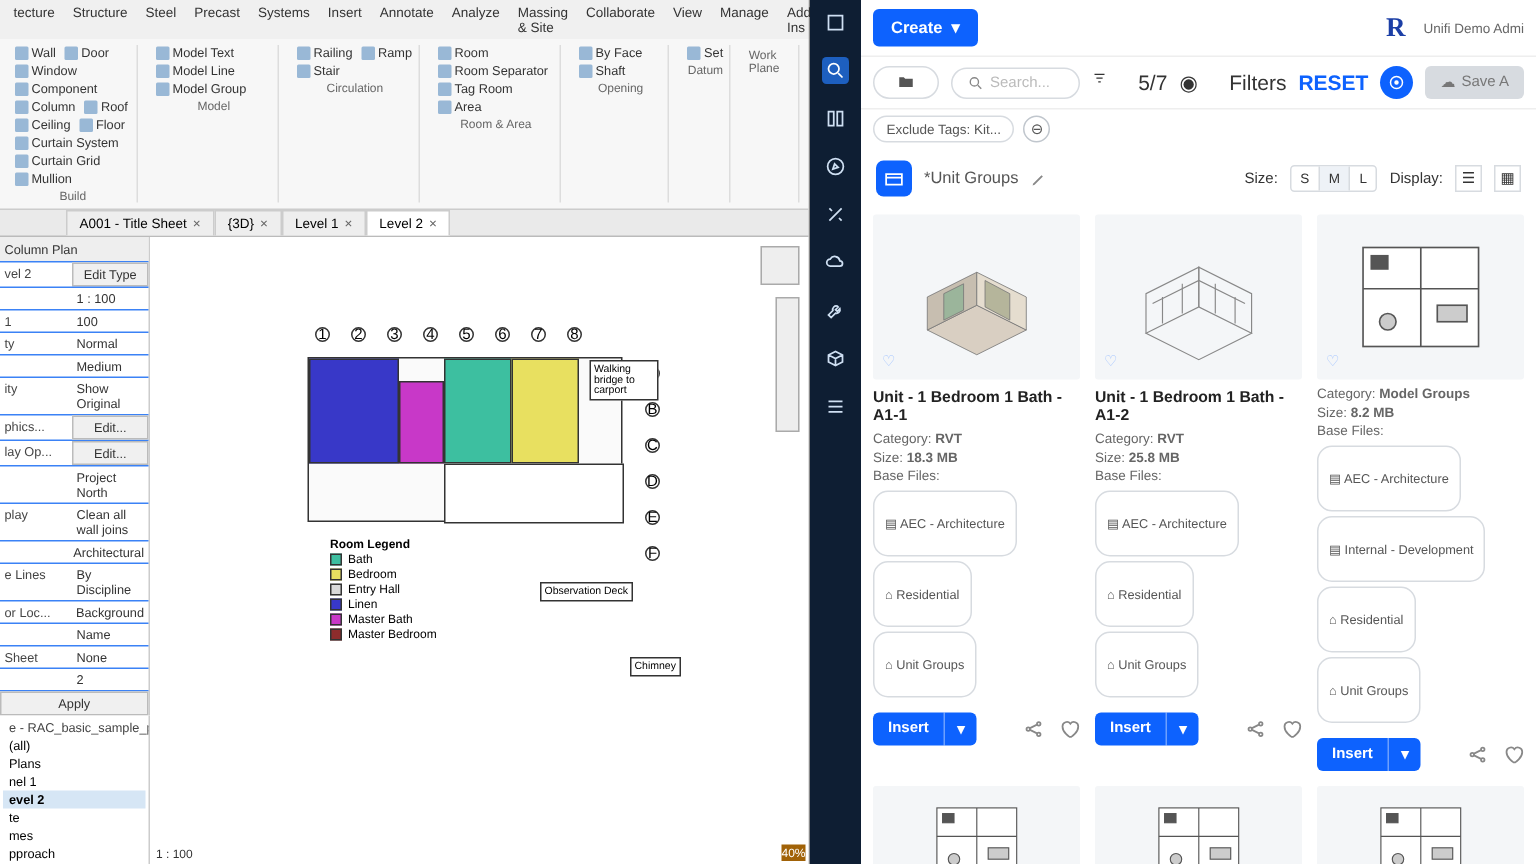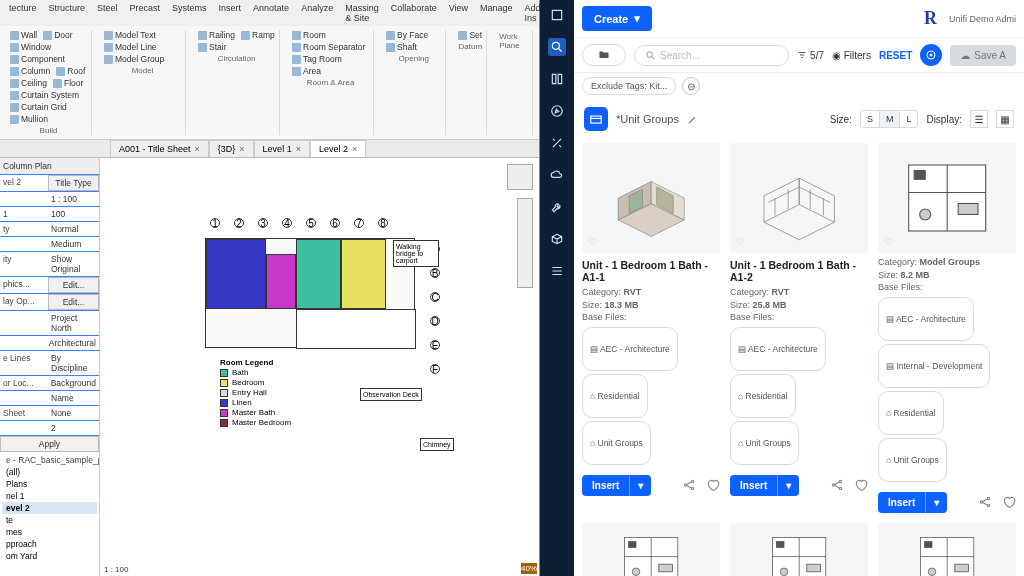--- a/index.html
+++ b/index.html
@@ -9,21 +9,21 @@
 .revit { width: 540px; height: 100%; display: flex; flex-direction: column; background: #f5f5f5; border-right: 1px solid #888; }
 .ribbon-tabs { display: flex; gap: 6px; padding: 2px 6px; background: #f0f0f0; font-size: 9px; color: #333; }
 .ribbon-tabs span { padding: 1px 3px; cursor: default; }
 .ribbon { display: flex; gap: 8px; padding: 4px 6px; background: #f7f7f7; border-bottom: 1px solid #ccc; }
 .rgrp { display: flex; flex-direction: column; align-items: center; border-right: 1px solid #ddd; padding: 0 4px; }
 .rgrp .btns { display: flex; flex-wrap: wrap; gap: 2px 6px; font-size: 8.5px; color: #333; max-width: 110px; }
 .rgrp .btns span { white-space: nowrap; display: flex; align-items: center; gap: 2px; }
 .rgrp .lbl { font-size: 8px; color: #666; margin-top: 2px; }
 .ico { width: 9px; height: 9px; background: #99b8d6; display: inline-block; border-radius: 1px; }
 
-.view-tabs { display: flex; gap: 0; background: #eaeaea; border-bottom: 1px solid #bbb; padding-left: 110px; }
+.view-tabs { display: flex; gap: 0; background: #eaeaea; border-bottom: 1px solid #bbb; padding-left: 44px; }
 .vtab { padding: 3px 8px; font-size: 9px; background: #eee; border: 1px solid #ccc; border-bottom: none; display: flex; align-items: center; gap: 4px; }
 .vtab.active { background: #fff; }
 .vtab .x { color: #666; }
 
 .workarea { flex: 1; display: flex; min-height: 0; }
 .props { width: 100px; background: #fff; border-right: 1px solid #ccc; font-size: 8.5px; color: #333; display: flex; flex-direction: column; }
 .props .ptitle { padding: 3px; background: #eee; }
 .props .prow { display: flex; border-top: 1px solid #3b82f6; }
 .props .prow div { padding: 2px 3px; }
 .props .pk { width: 48px; color: #444; }
@@ -61,21 +61,21 @@
 .unifi { flex: 1; background: #fff; display: flex; flex-direction: column; overflow: hidden; }
 .ubar { display: flex; align-items: center; padding: 6px 8px; gap: 8px; border-bottom: 1px solid #eee; }
 .create { background: #0d62fe; color: #fff; border-radius: 4px; padding: 6px 12px; font-size: 11px; font-weight: 600; display: flex; gap: 6px; align-items: center; }
 .brand-r { margin-left: auto; font-family: Georgia, serif; color: #1c3fa6; font-size: 18px; font-weight: bold; padding-right: 4px; }
 .uadmin { font-size: 9px; color: #666; }
 
 .filters { display: flex; align-items: center; gap: 8px; padding: 6px 8px; border-bottom: 1px solid #eee; }
 .pill { border: 1px solid #d7dbe0; border-radius: 14px; padding: 4px 10px; font-size: 10px; color: #666; display: flex; align-items: center; gap: 4px; }
 .pill.search { flex: 1; }
 .pill.folder { width: 44px; justify-content: center; }
-.flink { font-size: 10px; color: #333; display: flex; gap: 3px; }
+.flink { font-size: 14px; color: #333; display: flex; gap: 21px; }
 .reset { color: #0d62fe; font-weight: 600; }
 .circleBtn { width: 22px; height: 22px; border-radius: 50%; background: #0d62fe; color: #fff; display: flex; align-items: center; justify-content: center; }
 .saveBtn { background: #d7dbe0; color: #777; border-radius: 4px; padding: 5px 10px; font-size: 10px; display: flex; gap: 4px; }
 
 .tagrow { padding: 4px 8px; display: flex; gap: 6px; align-items: center; }
 .tagchip { border: 1px solid #d7dbe0; border-radius: 12px; padding: 3px 8px; font-size: 9px; color: #555; }
 .circout { width: 18px; height: 18px; border: 1px solid #c0c6cd; border-radius: 50%; display: flex; align-items: center; justify-content: center; color: #555; }
 
 .secthead { display: flex; align-items: center; gap: 8px; padding: 8px 10px; }
 .secthead .sqicon { width: 24px; height: 24px; background: #0d62fe; border-radius: 5px; display: flex; align-items: center; justify-content: center; color: #fff; }
@@ -202,21 +202,21 @@
         <span class="x">×</span>
       </div>
     </div>
 
   <div class="workarea">
     <div style="display:flex;flex-direction:column;width:100px">
       <div class="props" style="flex:0 0 auto">
         <div class="ptitle">Column Plan</div>
         <div class="prow">
             <div class="pk">vel 2</div>
-            <div class="pv btn">Title Type</div>
+            <div class="pv btn">Edit Type</div>
           </div>
         <div id="propRows">
             <div class="prow">
               <div class="pk"></div>
               <div class="pv ">1 : 100</div>
             </div>
             <div class="prow">
               <div class="pk">1</div>
               <div class="pv ">100</div>
             </div>
@@ -236,20 +236,24 @@
               <div class="pk">phics...</div>
               <div class="pv btn">Edit...</div>
             </div>
             <div class="prow">
               <div class="pk">lay Op...</div>
               <div class="pv btn">Edit...</div>
             </div>
             <div class="prow">
               <div class="pk"></div>
               <div class="pv ">Project North</div>
+            </div>
+            <div class="prow">
+              <div class="pk">play</div>
+              <div class="pv ">Clean all wall joins</div>
             </div>
             <div class="prow">
               <div class="pk"></div>
               <div class="pv ">Architectural</div>
             </div>
             <div class="prow">
               <div class="pk">e Lines</div>
               <div class="pv ">By Discipline</div>
             </div>
             <div class="prow">

